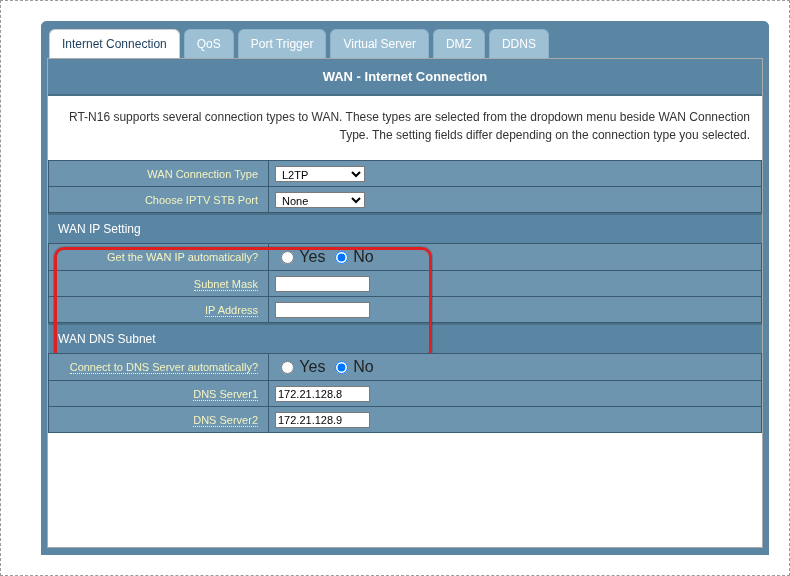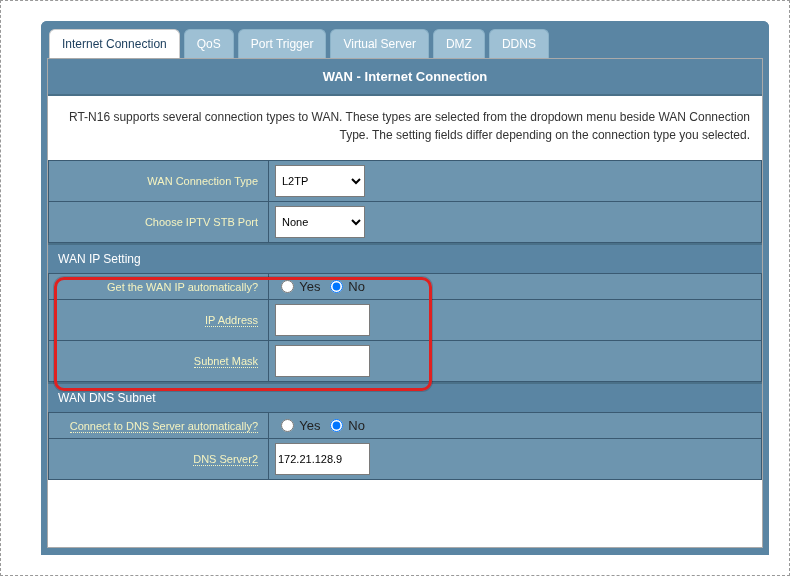--- a/index.html
+++ b/index.html
@@ -98,28 +98,28 @@
     font-size: 12px;
     border-top: 2px solid #4a7088;
   }
   .section-body {
     padding: 0;
     position: relative;
   }
   select, input[type="text"] {
     font-size: 11px;
     padding: 1px 2px;
-    height: 32px;
+    height: 16px;
     border: 1px solid #7a7a7a;
     background: #fff;
   }
   select { width: 90px; }
   input[type="text"] { width: 95px; }
   input[type="radio"] { margin: 0 2px 0 6px; vertical-align: middle; }
-  label.radio-label { font-size: 13px; color: #222; vertical-align: middle; }
+  label.radio-label { font-size: 16px; color: #222; vertical-align: middle; }
   .highlight-box {
     position: absolute;
     border: 3px solid #e02020;
     border-radius: 10px;
     pointer-events: none;
     box-shadow: 0 0 0 1px rgba(0,0,0,.15);
   }
 </style>
 </head>
 <body>
@@ -169,25 +169,25 @@
             <tr>
           <td class="label">Get the WAN IP automatically?</td>
           <td class="field">
             <input type="radio" name="wanip" style="">
             <label class="radio-label">Yes</label>
             <input type="radio" name="wanip" checked="" style="">
             <label class="radio-label">No</label>
           </td>
         </tr>
         <tr>
+          <td class="label"><span class="dotted">Subnet Mask</span></td>
+          <td class="field"><input type="text" value="" style=""></td>
+        </tr>
+        <tr>
           <td class="label"><span class="dotted">IP Address</span></td>
-          <td class="field"><input type="text" value="" style=""></td>
-        </tr>
-        <tr>
-          <td class="label"><span class="dotted">Subnet Mask</span></td>
           <td class="field"><input type="text" value="" style=""></td>
         </tr>
       </tbody>
         </table>
       <div class="highlight-box" style="top:4px; left:6px; width:378px; height:114px;"></div>
     </div>
 
     <div class="section-head">WAN DNS Subnet</div>
     <div class="section-body">
       <table class="formtbl">
@@ -195,20 +195,24 @@
             <tr>
           <td class="label"><span class="dotted">Connect to DNS Server automatically?</span></td>
           <td class="field">
             <input type="radio" name="wandns" style="">
             <label class="radio-label">Yes</label>
             <input type="radio" name="wandns" checked="" style="">
             <label class="radio-label">No</label>
           </td>
         </tr>
         <tr>
+          <td class="label"><span class="dotted">DNS Server1</span></td>
+          <td class="field"><input type="text" value="172.21.128.8" style=""></td>
+        </tr>
+        <tr>
           <td class="label"><span class="dotted">DNS Server2</span></td>
           <td class="field"><input type="text" value="172.21.128.9" style=""></td>
         </tr>
       </tbody>
         </table>
     </div>
 
   </div>
 </div>
 

